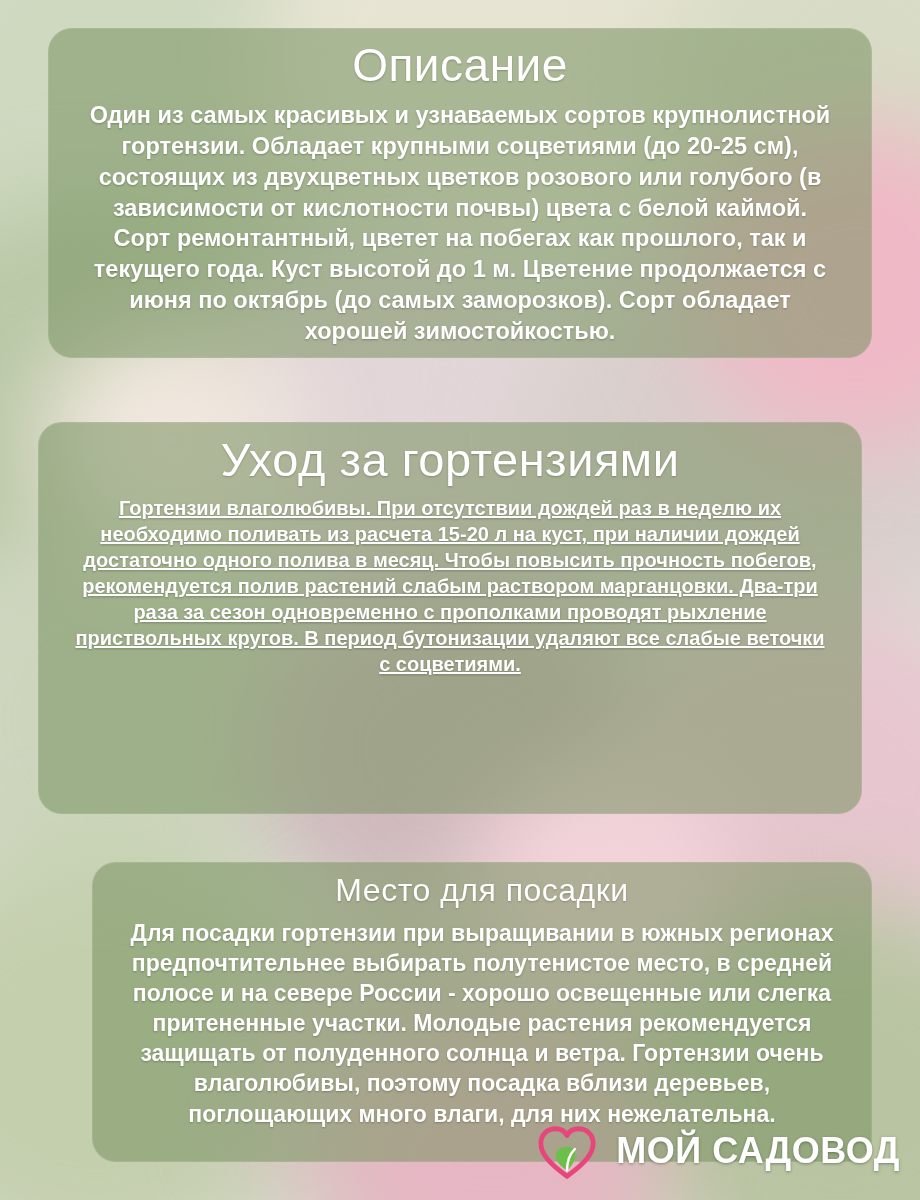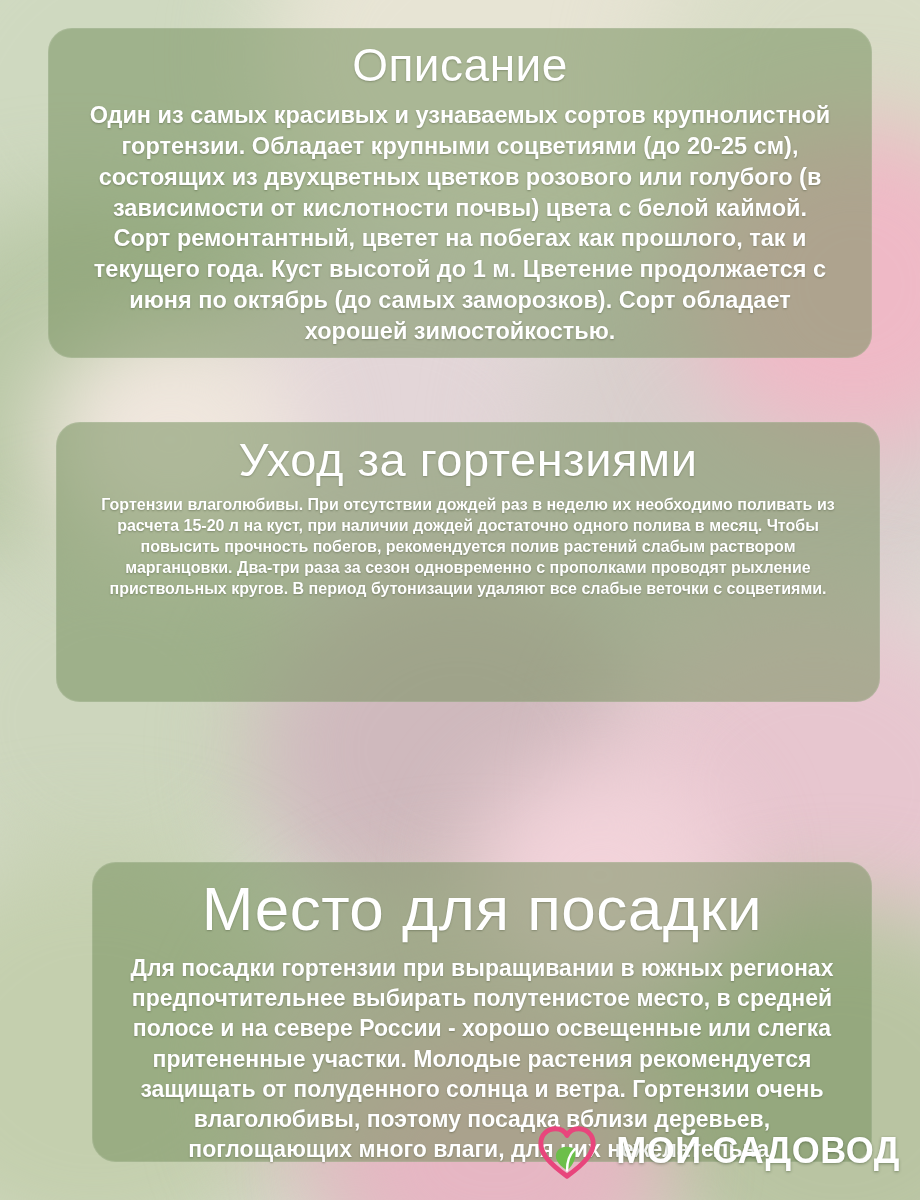--- a/index.html
+++ b/index.html
@@ -65,35 +65,35 @@
   #card-description {
     left: 48px;
     top: 28px;
     width: 824px;
     height: 330px;
   }
   #card-description h2 { font-size: 46px; }
   #card-description p  { font-size: 23.5px; line-height: 1.31; }
 
   #card-care {
-    left: 56px;
+    left: 38px;
     top: 422px;
     width: 824px;
-    height: 280px;
+    height: 392px;
   }
   #card-care h2 { font-size: 47px; }
-  #card-care p  { font-size: 16px; line-height: 1.30; }
+  #card-care p  { font-size: 20px; line-height: 1.30; text-decoration: underline; }
 
   #card-place {
     left: 92px;
     top: 862px;
     width: 780px;
     height: 300px;
   }
-  #card-place h2 { font-size: 62px; }
+  #card-place h2 { font-size: 32px; }
   #card-place p  { font-size: 23px; line-height: 1.31; }
 
   
   #watermark {
     position: absolute;
     right: 20px;
     bottom: 18px;
     z-index: 3;
     display: flex;
     align-items: center;

